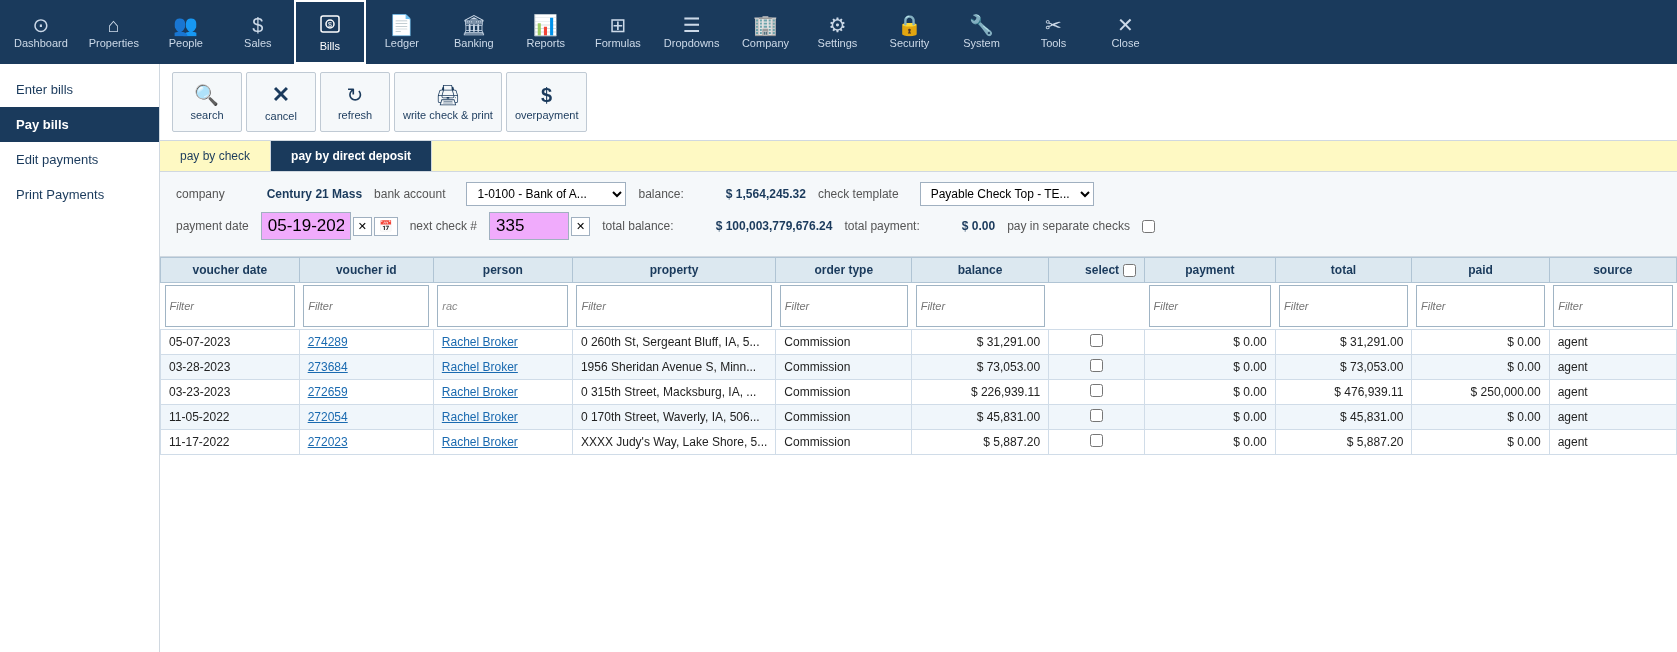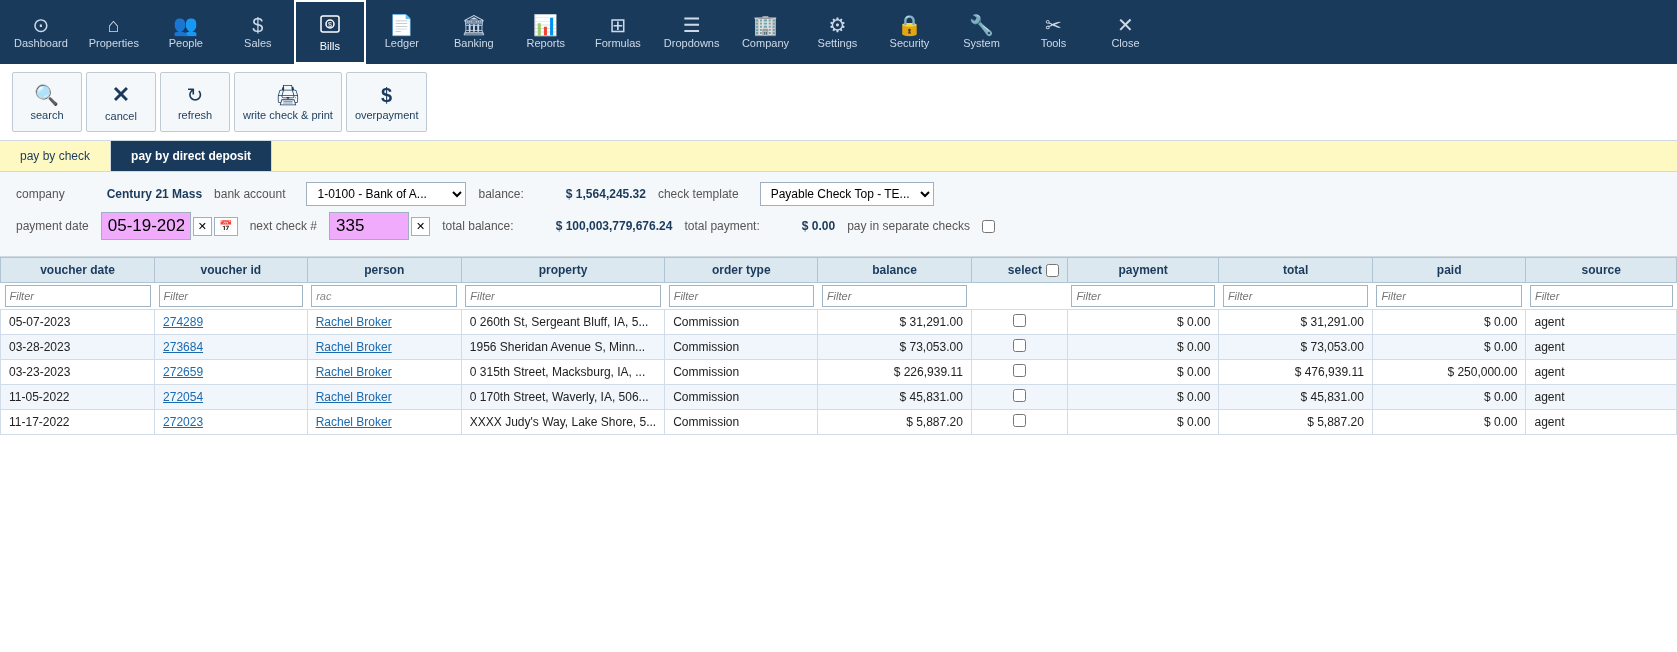--- a/index.html
+++ b/index.html
@@ -196,21 +196,21 @@
       color: #222;
       white-space: nowrap;
     }
     tbody tr:nth-child(even) { background: #f0f6fb; }
     .filter-row td {
       padding: 2px 4px;
       background: #fff;
     }
     .filter-input {
       border: 1px solid #a0b4c4;
-      padding: 4px 4px;
+      padding: 14px 4px;
       font-size: 11px;
       font-style: italic;
       color: #888;
       width: 100%;
       background: #fff;
     }
     .link-cell {
       color: #1a6ab0;
       text-decoration: underline;
       cursor: pointer;
@@ -297,20 +297,34 @@
     <span>Tools</span>
   </div>
   <div class="nav-item">
     <div class="nav-icon">✕</div>
     <span>Close</span>
   </div>
 </nav>
 
 <div class="main-layout">
 
+  <aside class="sidebar">
+    <div class="sidebar-item">
+      <span>Enter bills</span>
+    </div>
+    <div class="sidebar-item active">
+      <span>Pay bills</span>
+    </div>
+    <div class="sidebar-item">
+      <span>Edit payments</span>
+    </div>
+    <div class="sidebar-item">
+      <span>Print Payments</span>
+    </div>
+  </aside>
 
   <div class="content">
 
     <div class="toolbar">
       <button class="toolbar-btn">
         <span class="btn-icon">🔍</span>
         <span>search</span>
       </button>
       <button class="toolbar-btn cancel-btn">
         <span class="btn-icon" style="font-size:22px;font-weight:bold;">✕</span>

